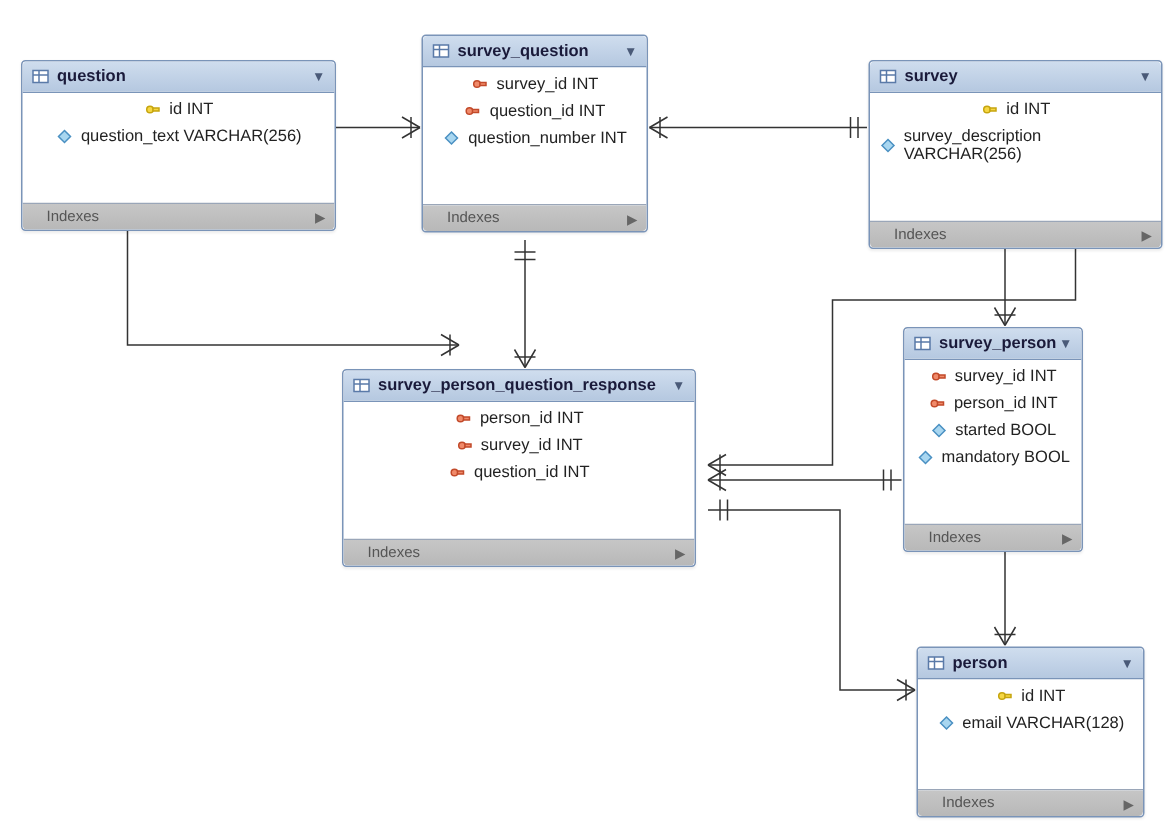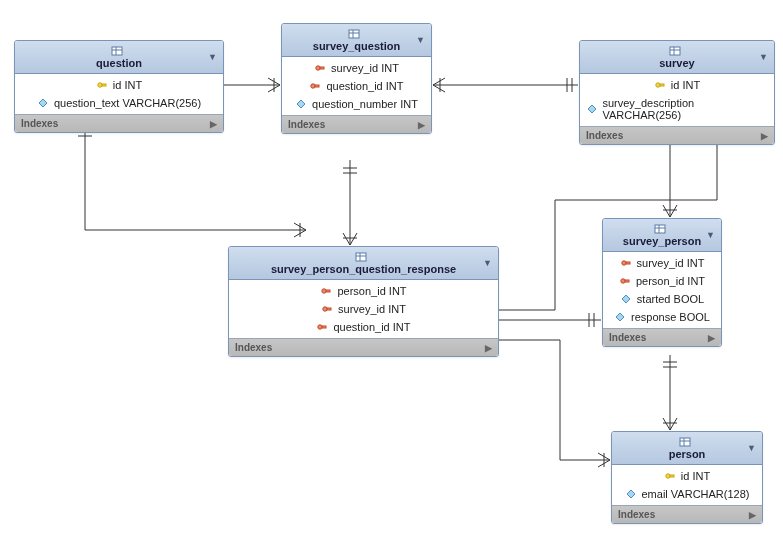--- a/index.html
+++ b/index.html
@@ -17,26 +17,24 @@
     border: 1px solid #7a94b8;
     border-radius: 3px;
     background: #fff;
     box-shadow: 0 1px 2px rgba(0,0,0,0.08);
   }
   .entity-header {
     background: linear-gradient(#cfddee, #b5c8e0);
     border-bottom: 1px solid #7a94b8;
     padding: 4px 6px;
     display: flex;
-    align-items: center;
     font-weight: bold;
     color: #1a1a3a;
     border-radius: 3px 3px 0 0;
     position: relative;
-    flex-direction: column;
   }
   .entity-header .table-icon {
     margin-right: 5px;
     width: 12px; height: 12px;
     display: inline-flex; align-items: center; justify-content: center;
   }
   .entity-header .arrow {
     position: absolute; right: 6px; top: 50%; transform: translateY(-50%);
     font-size: 9px; color: #4a5a78;
   }
@@ -47,26 +45,27 @@
     color: #222;
     justify-content: center;
   }
   .col .col-icon {
     width: 12px; height: 12px; margin-right: 5px;
     display: inline-flex; align-items: center; justify-content: center;
   }
   .entity-footer {
     background: linear-gradient(#c6c6c6, #b8b8b8);
     border-top: 1px solid #9aa6b8;
-    padding: 3px 6px;
-    font-weight: bold;
+    padding: 3px 16px;
+    font-weight: normal;
     color: #555;
     font-size: 10px;
     position: relative;
     border-radius: 0 0 3px 3px;
+    margin-top: 33px;
   }
   .entity-footer .arrow {
     position: absolute; right: 6px; top: 50%; transform: translateY(-50%);
     font-size: 9px; color: #666;
   }
   svg.lines {
     position: absolute;
     top: 0; left: 0;
     width: 783px; height: 549px;
     z-index: 0;
@@ -294,30 +293,30 @@
           </svg>
         </span>
         <span>started BOOL</span>
       </div>
     <div class="col">
         <span class="col-icon">
           <svg width="10" height="10">
             <polygon points="5,1 9,5 5,9 1,5" fill="#a8d6f0" stroke="#4a90c2"></polygon>
           </svg>
         </span>
-        <span>response BOOL</span>
-      </div>
-  </div>
-  <div class="entity-footer">
-    <span>Indexes</span>
-    <span class="arrow">▶</span>
-  </div>
-</div>
-
-<div class="entity" style="left:228px; top:246px; width:271px;">
+        <span>mandatory BOOL</span>
+      </div>
+  </div>
+  <div class="entity-footer">
+    <span>Indexes</span>
+    <span class="arrow">▶</span>
+  </div>
+</div>
+
+<div class="entity" style="left:228px; top:246px; width:236px;">
   <div class="entity-header">
     <span class="table-icon">
         <svg width="12" height="12">
           <rect x="1" y="2" width="10" height="8" fill="#fff" stroke="#5a7aa8"></rect>
           <line x1="1" y1="5" x2="11" y2="5" stroke="#5a7aa8"></line>
           <line x1="5" y1="2" x2="5" y2="10" stroke="#5a7aa8"></line>
         </svg>
       </span>
     <span>survey_person_question_response</span>
     <span class="arrow">▼</span>

